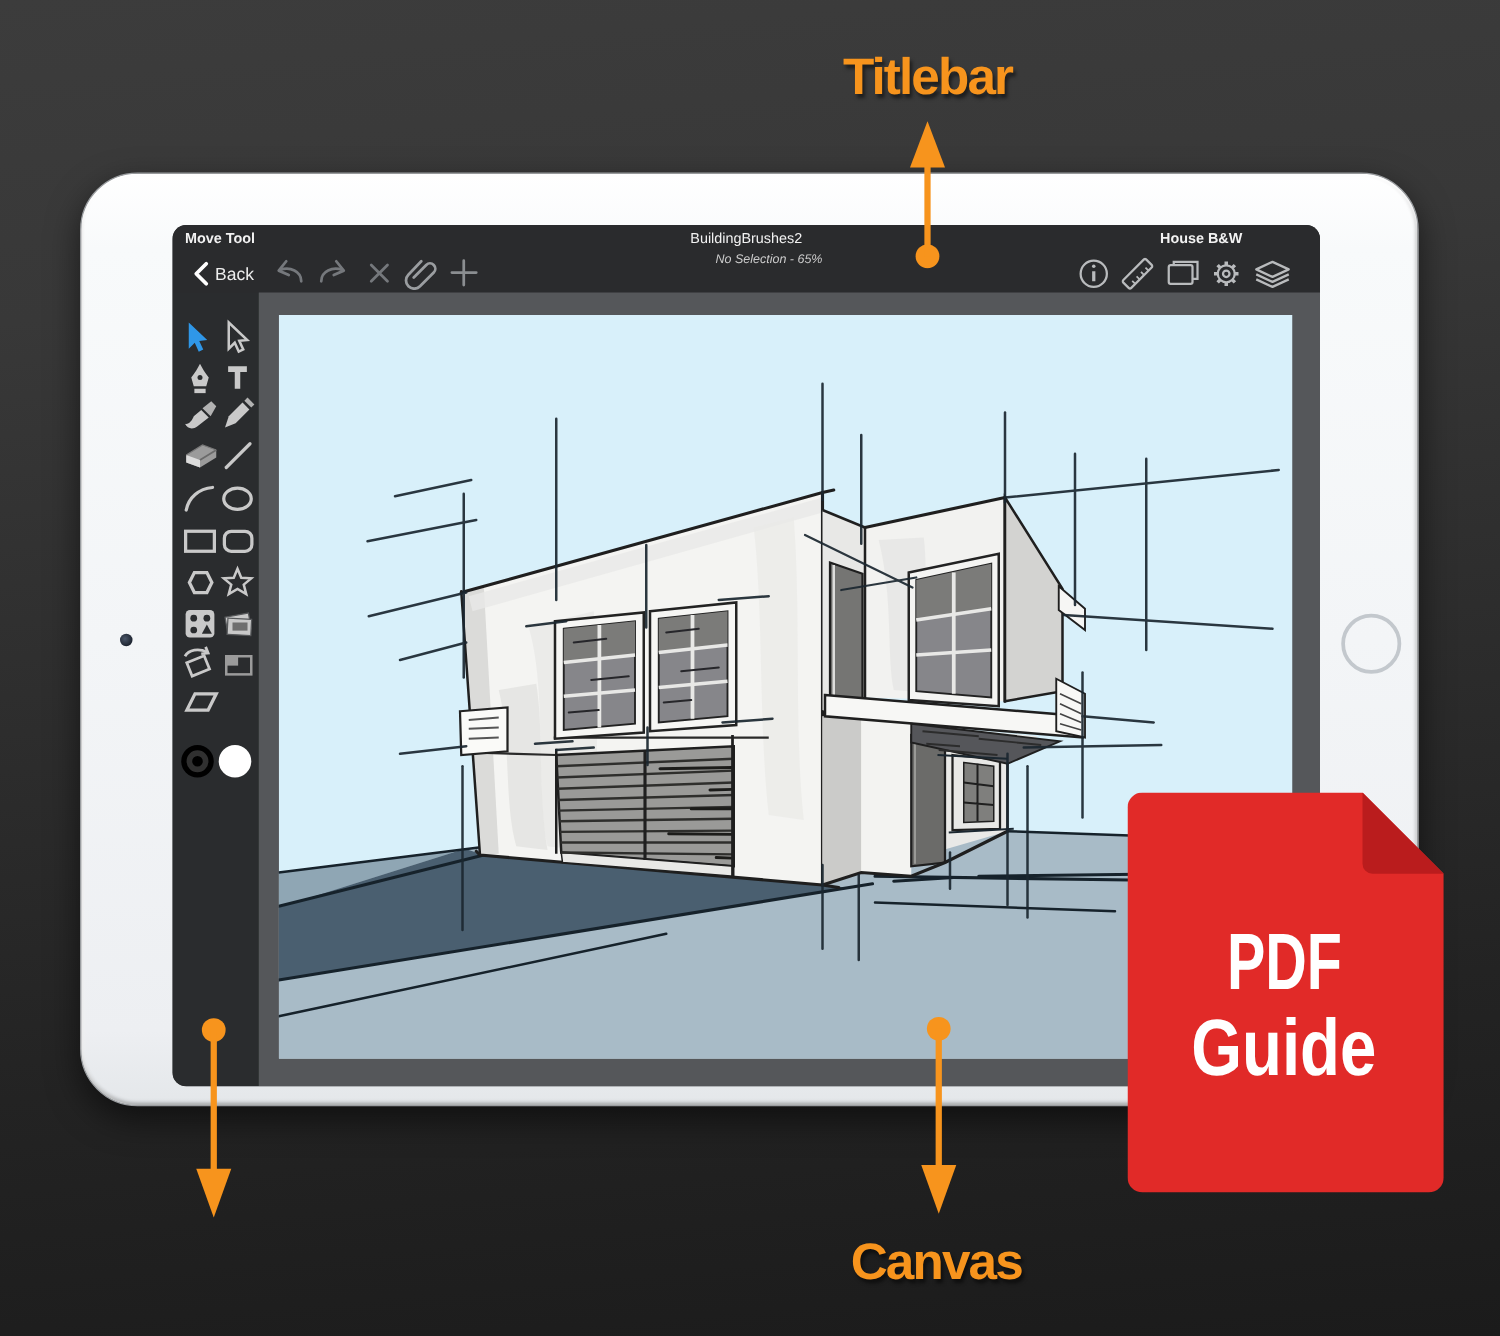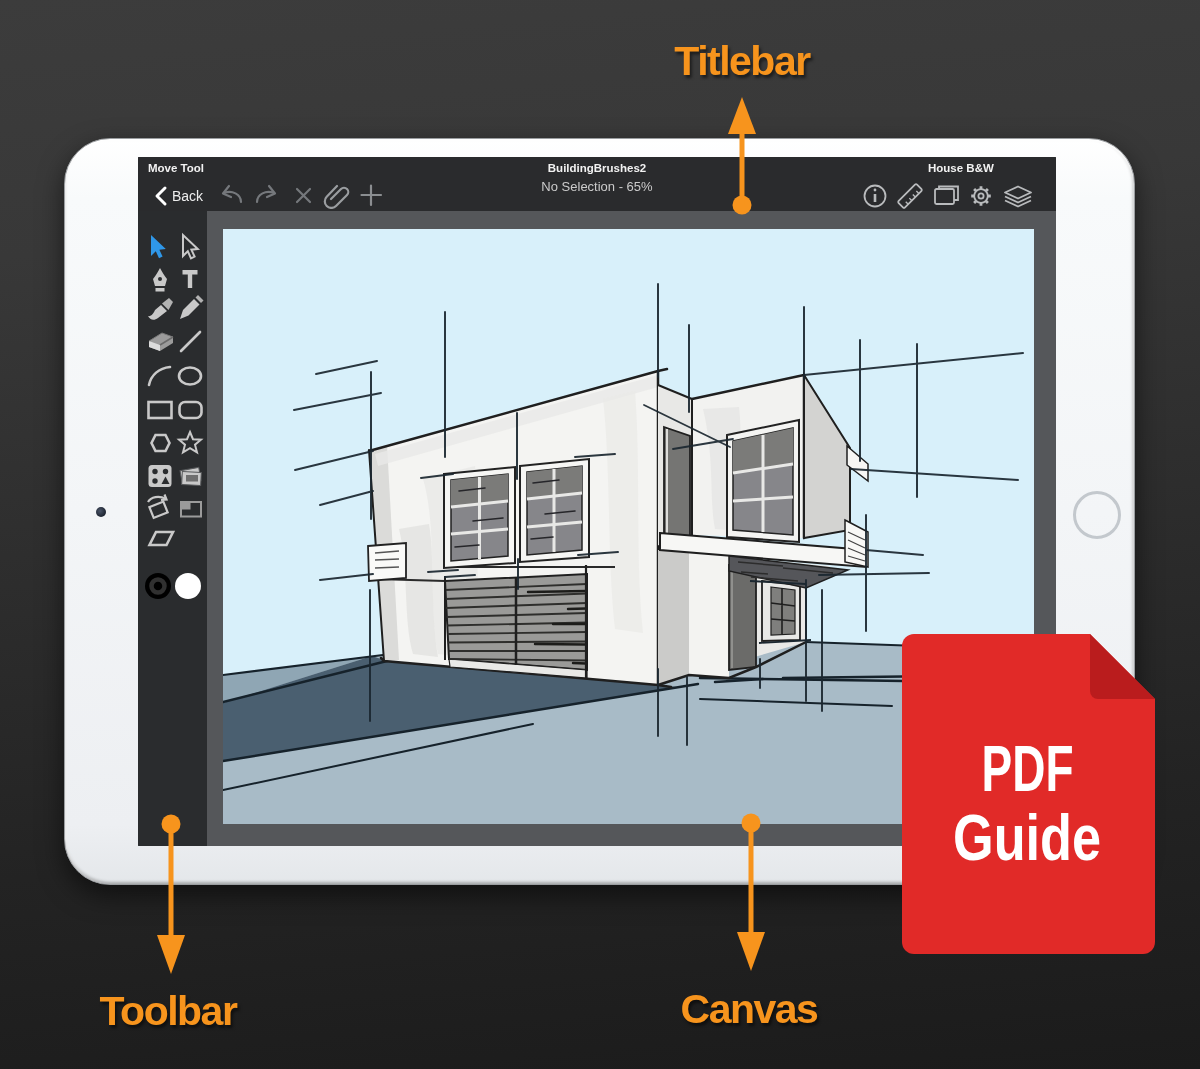--- a/index.html
+++ b/index.html
@@ -18,27 +18,27 @@
      background:linear-gradient(180deg,#ffffff 0%,#f8fafb 8%,#f3f5f7 50%,#edeff2 92%,#e4e7ea 100%);
      box-shadow:0 10px 26px rgba(0,0,0,0.55), inset 0 2px 2px #ffffff, inset 0 -2px 3px rgba(0,0,0,0.25), inset 2px 0 2px rgba(255,255,255,0.7), inset -2px 0 3px rgba(0,0,0,0.12);
      border:1px solid #9a9da0;"></div>
 
   <div class="abs" style="left:96px;top:507px;width:10px;height:10px;border-radius:50%;
      background:radial-gradient(circle at 40% 40%, #4a5568 0%, #1d2430 70%);"></div>
 
   <div class="abs" style="left:1073px;top:491px;width:42px;height:42px;border-radius:50%;
      border:3px solid #c3c8cd;background:transparent;"></div>
 
-  <div class="abs" style="left:138px;top:157px;width:918px;height:689px;background:#2a2c2e;border-radius:1px;overflow:hidden;">
+  <div class="abs" style="left:138px;top:180px;width:918px;height:689px;background:#2a2c2e;border-radius:11px;overflow:hidden;">
 
       <div class="abs" style="left:0;top:0;width:918px;height:54px;background:#2a2b2d;"></div>
 
       <div class="abs" style="left:10px;top:5px;font-size:11.5px;font-weight:bold;color:#f2f2f2;">Move Tool</div>
-      <div class="abs" style="left:398px;top:5px;width:122px;text-align:center;font-size:11.5px;font-weight:bold;color:#f2f2f2;">BuildingBrushes2</div>
-      <div class="abs" style="left:398px;top:22px;width:122px;text-align:center;font-size:13px;color:#cbcbcb;">No Selection - 65%</div>
+      <div class="abs" style="left:398px;top:5px;width:122px;text-align:center;font-size:11.5px;font-weight:normal;color:#f2f2f2;">BuildingBrushes2</div>
+      <div class="abs" style="left:398px;top:22px;width:122px;text-align:right;font-size:10px;color:#cbcbcb;font-style:italic;">No Selection - 65%</div>
       <div class="abs" style="left:790px;top:5px;width:118px;text-align:left;font-size:11.5px;font-weight:bold;color:#f2f2f2;">House B&amp;W</div>
 
       <svg class="abs" style="left:14px;top:28px;" width="60" height="22" viewBox="0 0 60 22">
         <path d="M13 3 L5 11 L13 19" fill="none" stroke="#ffffff" stroke-width="3" stroke-linecap="round" stroke-linejoin="round"></path>
         <text x="20" y="16" font-size="14" fill="#ededed" font-family="Liberation Sans">Back</text>
       </svg>
 
       <svg class="abs" style="left:80px;top:26px;" width="260" height="26" viewBox="0 0 260 26">
 
         <g stroke="#75787c" fill="none" stroke-width="2.2" stroke-linecap="round" stroke-linejoin="round">
@@ -372,21 +372,20 @@
   </svg>
 
   <div class="lbl" style="left:0;top:38px;width:1484px;text-align:center;">Titlebar</div>
 
   <svg class="abs" style="left:722px;top:90px;" width="40" height="125" viewBox="0 0 40 125">
     <circle cx="20" cy="115" r="9.5" fill="#f7941d"></circle>
     <path d="M20 115 L20 40" stroke="#f7941d" stroke-width="5"></path>
     <path d="M20 7 L34 44 L6 44 Z" fill="#f7941d"></path>
   </svg>
 
-  <div class="lbl" style="left:0;top:988px;width:336px;text-align:center;">Toolbar</div>
 
   <svg class="abs" style="left:151px;top:814px;" width="40" height="164" viewBox="0 0 40 164">
     <circle cx="20" cy="10" r="9.5" fill="#f7941d"></circle>
     <path d="M20 10 L20 124" stroke="#f7941d" stroke-width="5"></path>
     <path d="M20 160 L34 121 L6 121 Z" fill="#f7941d"></path>
   </svg>
 
   <div class="lbl" style="left:0;top:986px;width:1498px;text-align:center;">Canvas</div>
 
   <svg class="abs" style="left:731px;top:813px;" width="40" height="162" viewBox="0 0 40 162">

